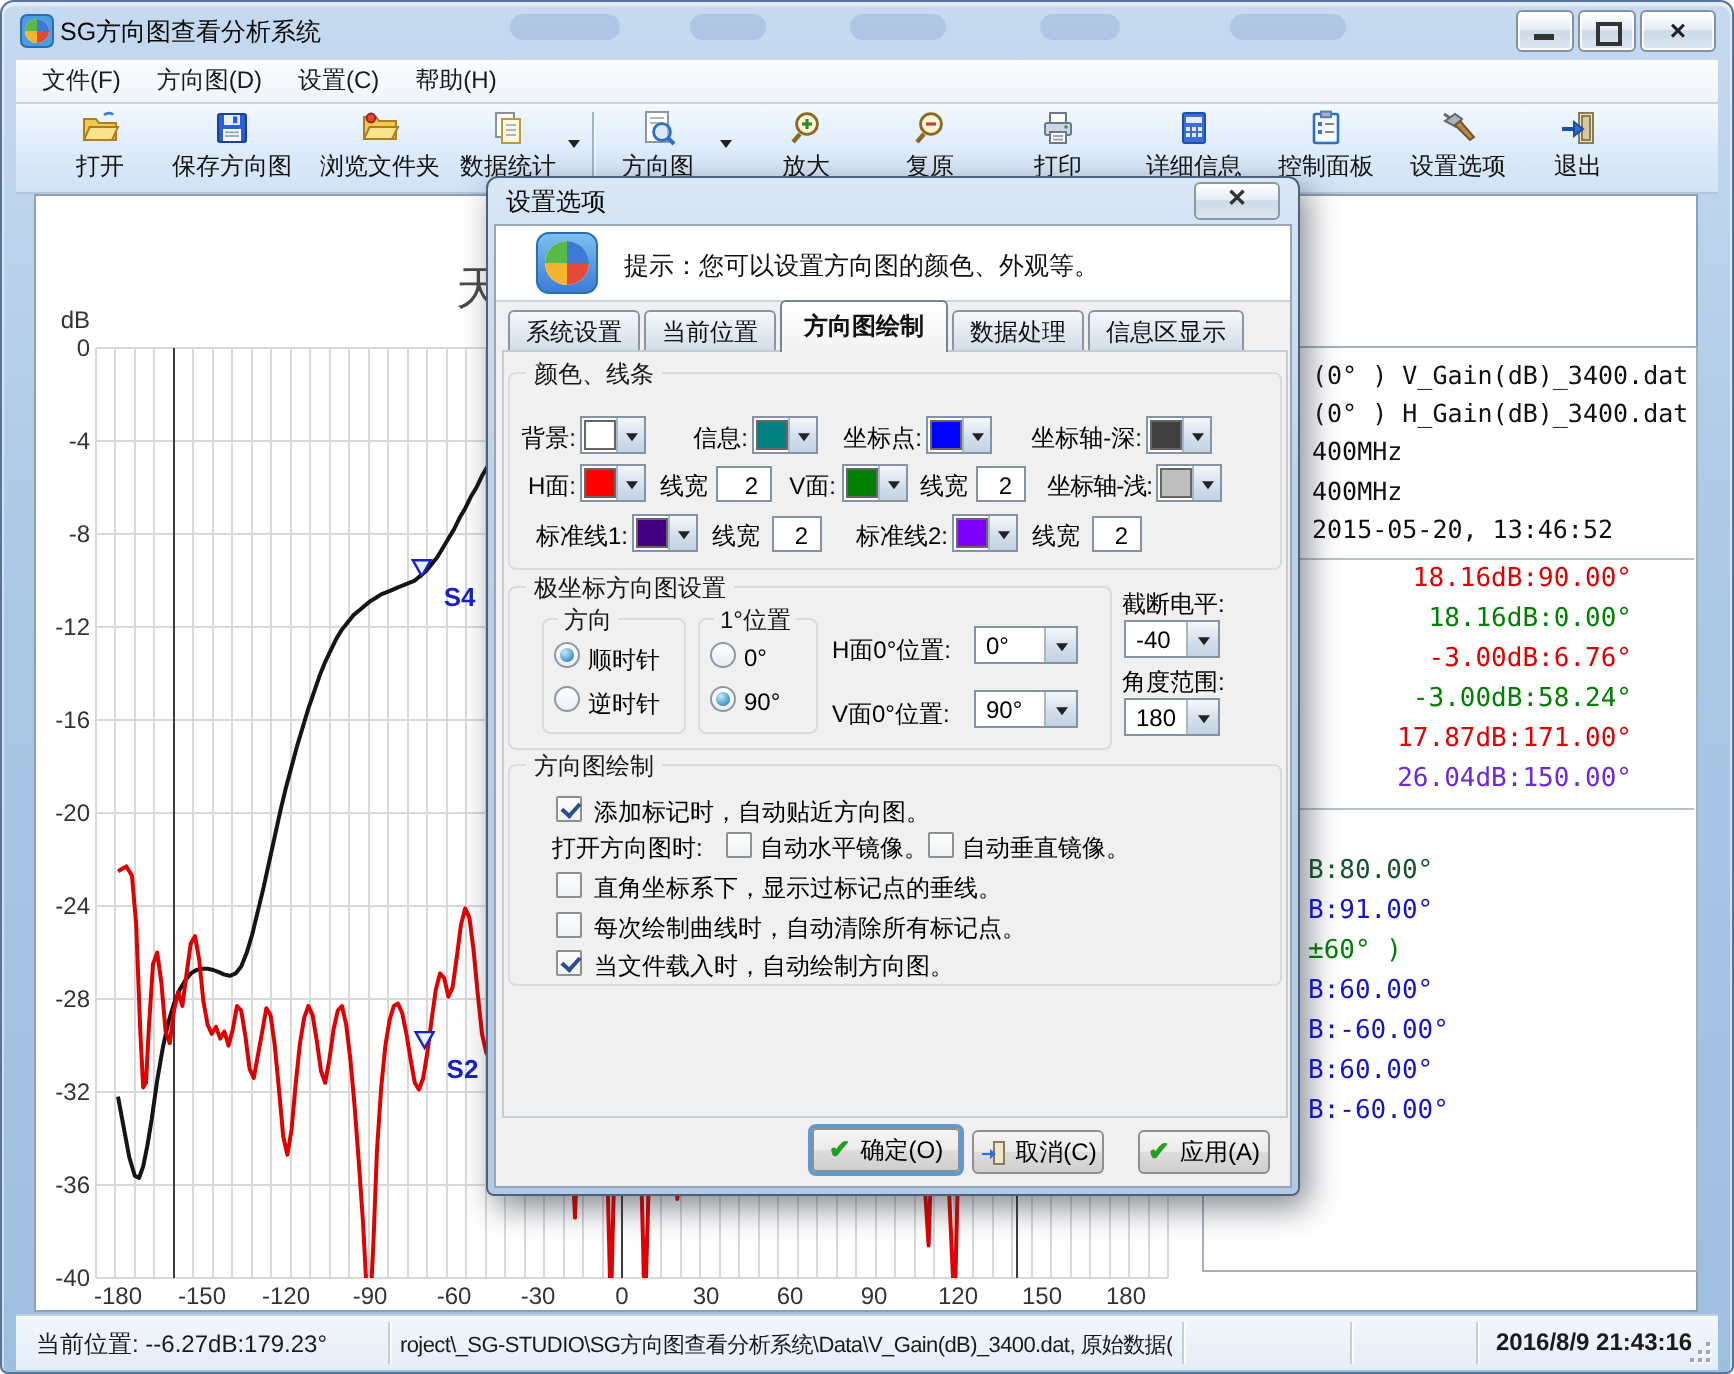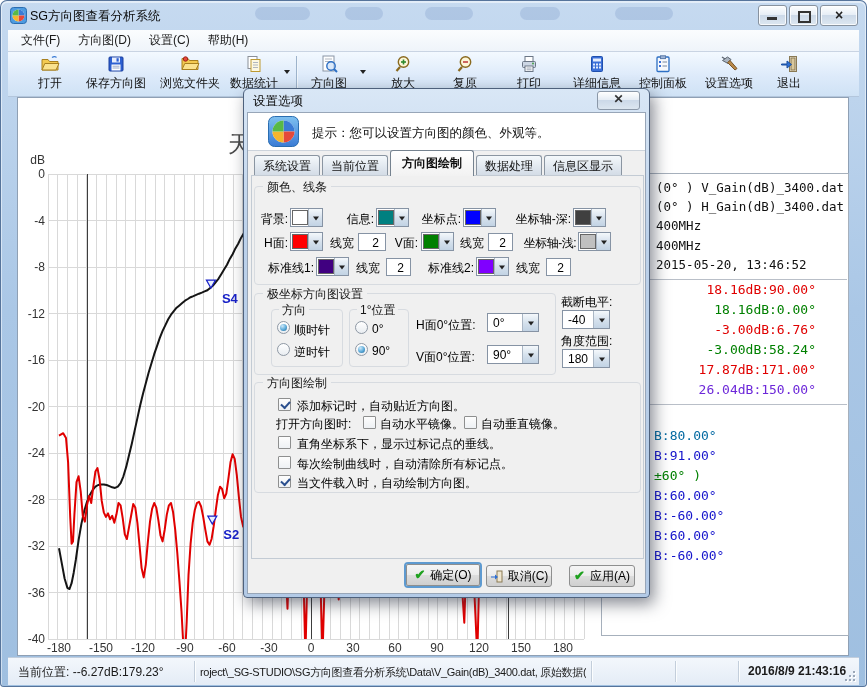--- a/index.html
+++ b/index.html
@@ -373,21 +373,21 @@
       <div id="valuelist">
           <div class="marker-value" style="color: rgb(224, 0, 0);">18.16dB:90.00°</div>
           <div class="marker-value" style="color: rgb(0, 128, 0);">18.16dB:0.00°</div>
           <div class="marker-value" style="color: rgb(224, 0, 0);">-3.00dB:6.76°</div>
           <div class="marker-value" style="color: rgb(0, 128, 0);">-3.00dB:58.24°</div>
           <div class="marker-value" style="color: rgb(224, 0, 0);">17.87dB:171.00°</div>
           <div class="marker-value" style="color: #6d28d9;">26.04dB:150.00°</div>
         </div>
       <i class="ipsep" style="top:230px;"></i>
       <div id="fraglist">
-          <div class="partial-value" style="color: #0369a1;">B:80.00°</div>
+          <div class="partial-value" style="color: #14532d;">B:80.00°</div>
           <div class="partial-value" style="color: rgb(20, 20, 204);">B:91.00°</div>
           <div class="partial-value" style="color: rgb(0, 128, 0);">±60° )</div>
           <div class="partial-value" style="color: rgb(20, 20, 204);">B:60.00°</div>
           <div class="partial-value" style="color: rgb(20, 20, 204);">B:-60.00°</div>
           <div class="partial-value" style="color: rgb(20, 20, 204);">B:60.00°</div>
           <div class="partial-value" style="color: rgb(20, 20, 204);">B:-60.00°</div>
         </div>
     </div>
   </div>
 

